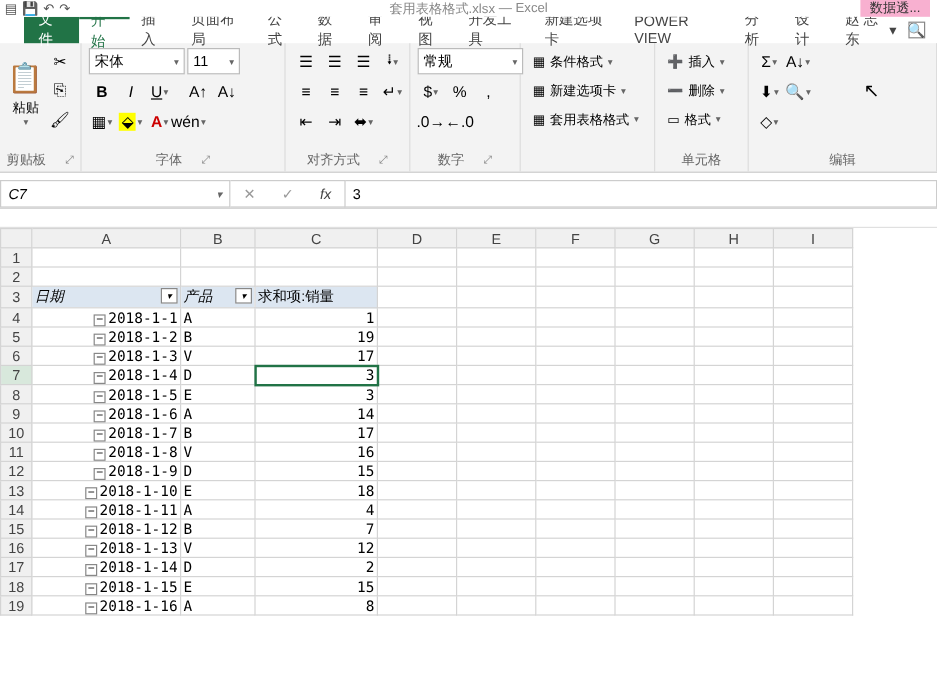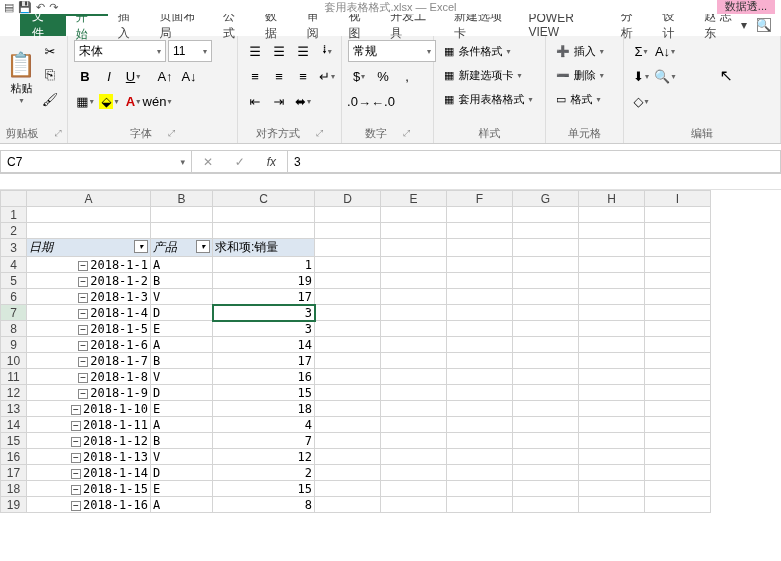--- a/index.html
+++ b/index.html
@@ -34,21 +34,21 @@
   .sml-btn { width: 22px; height: 22px; display: flex; align-items: center; justify-content: center; cursor: pointer; font-size: 13px; }
   .sml-btn.dd::after { content: "▾"; font-size: 8px; color: #666; margin-left: 1px; }
   .sel { height: 22px; border: 1px solid #bbb; background: #fff; display: flex; align-items: center; padding: 0 4px; font-size: 12px; }
   .sel .dd { margin-left: auto; font-size: 8px; color: #666; }
 
   .style-btn { display: flex; align-items: center; gap: 4px; height: 22px; padding: 0 4px; cursor: pointer; font-size: 11px; white-space: nowrap; }
   .style-btn .dd { font-size: 8px; color: #666; }
 
   
   .fbar-row { height: 24px; display: flex; align-items: stretch; border-bottom: 1px solid #ccc; }
-  .name-box { width: 192px; border: 1px solid #ccc; display: flex; align-items: center; padding: 0 6px; font-size: 12px; }
+  .name-box { width: 192px; border: 1px solid #ccc; display: flex; align-items: center; padding: 0 6px; font-size: 12px; font-style: italic; }
   .name-box .dd { margin-left: auto; color: #666; font-size: 9px; }
   .fbar-icons { width: 96px; border: 1px solid #ccc; border-left: 0; display: flex; align-items: center; justify-content: space-around; color: #999; }
   .fbar-icons .fx { font-style: italic; color: #444; }
   .formula-bar { flex: 1; border: 1px solid #ccc; border-left: 0; display: flex; align-items: center; padding: 0 6px; }
 
   .spacer-row { height: 16px; border-bottom: 1px solid #e0e0e0; }
 
   
   .grid-wrap { position: relative; }
   .grid { border-collapse: collapse; table-layout: fixed; }
@@ -135,21 +135,21 @@
     </div>
     <div class="ribbon-group-label">
         <span>剪贴板</span>
         <span class="expand">⤢</span>
       </div>
   </div>
 
   <div class="ribbon-group" style="width:170px">
     <div class="ribbon-group-body vstack" style="gap:3px">
       <div class="hstack">
-        <div class="sel" style="width:92px">
+        <div class="sel" style="width:80px">
             <span>宋体</span>
             <span class="dd">▾</span>
           </div>
         <div class="sel" style="width:44px">
             <span>11</span>
             <span class="dd">▾</span>
           </div>
       </div>
       <div class="hstack">
         <div class="sml-btn">
@@ -241,23 +241,20 @@
           <span>▦</span>
           <span>新建选项卡</span>
           <span class="dd">▾</span>
         </div>
       <div class="style-btn">
           <span>▦</span>
           <span>套用表格格式</span>
           <span class="dd">▾</span>
         </div>
     </div>
-    <div class="ribbon-group-label">
-        <span>样式</span>
-      </div>
   </div>
 
   <div class="ribbon-group" style="width:78px">
     <div class="ribbon-group-body vstack" style="gap:2px">
       <div class="style-btn">
           <span>➕</span>
           <span>插入</span>
           <span class="dd">▾</span>
         </div>
       <div class="style-btn">

